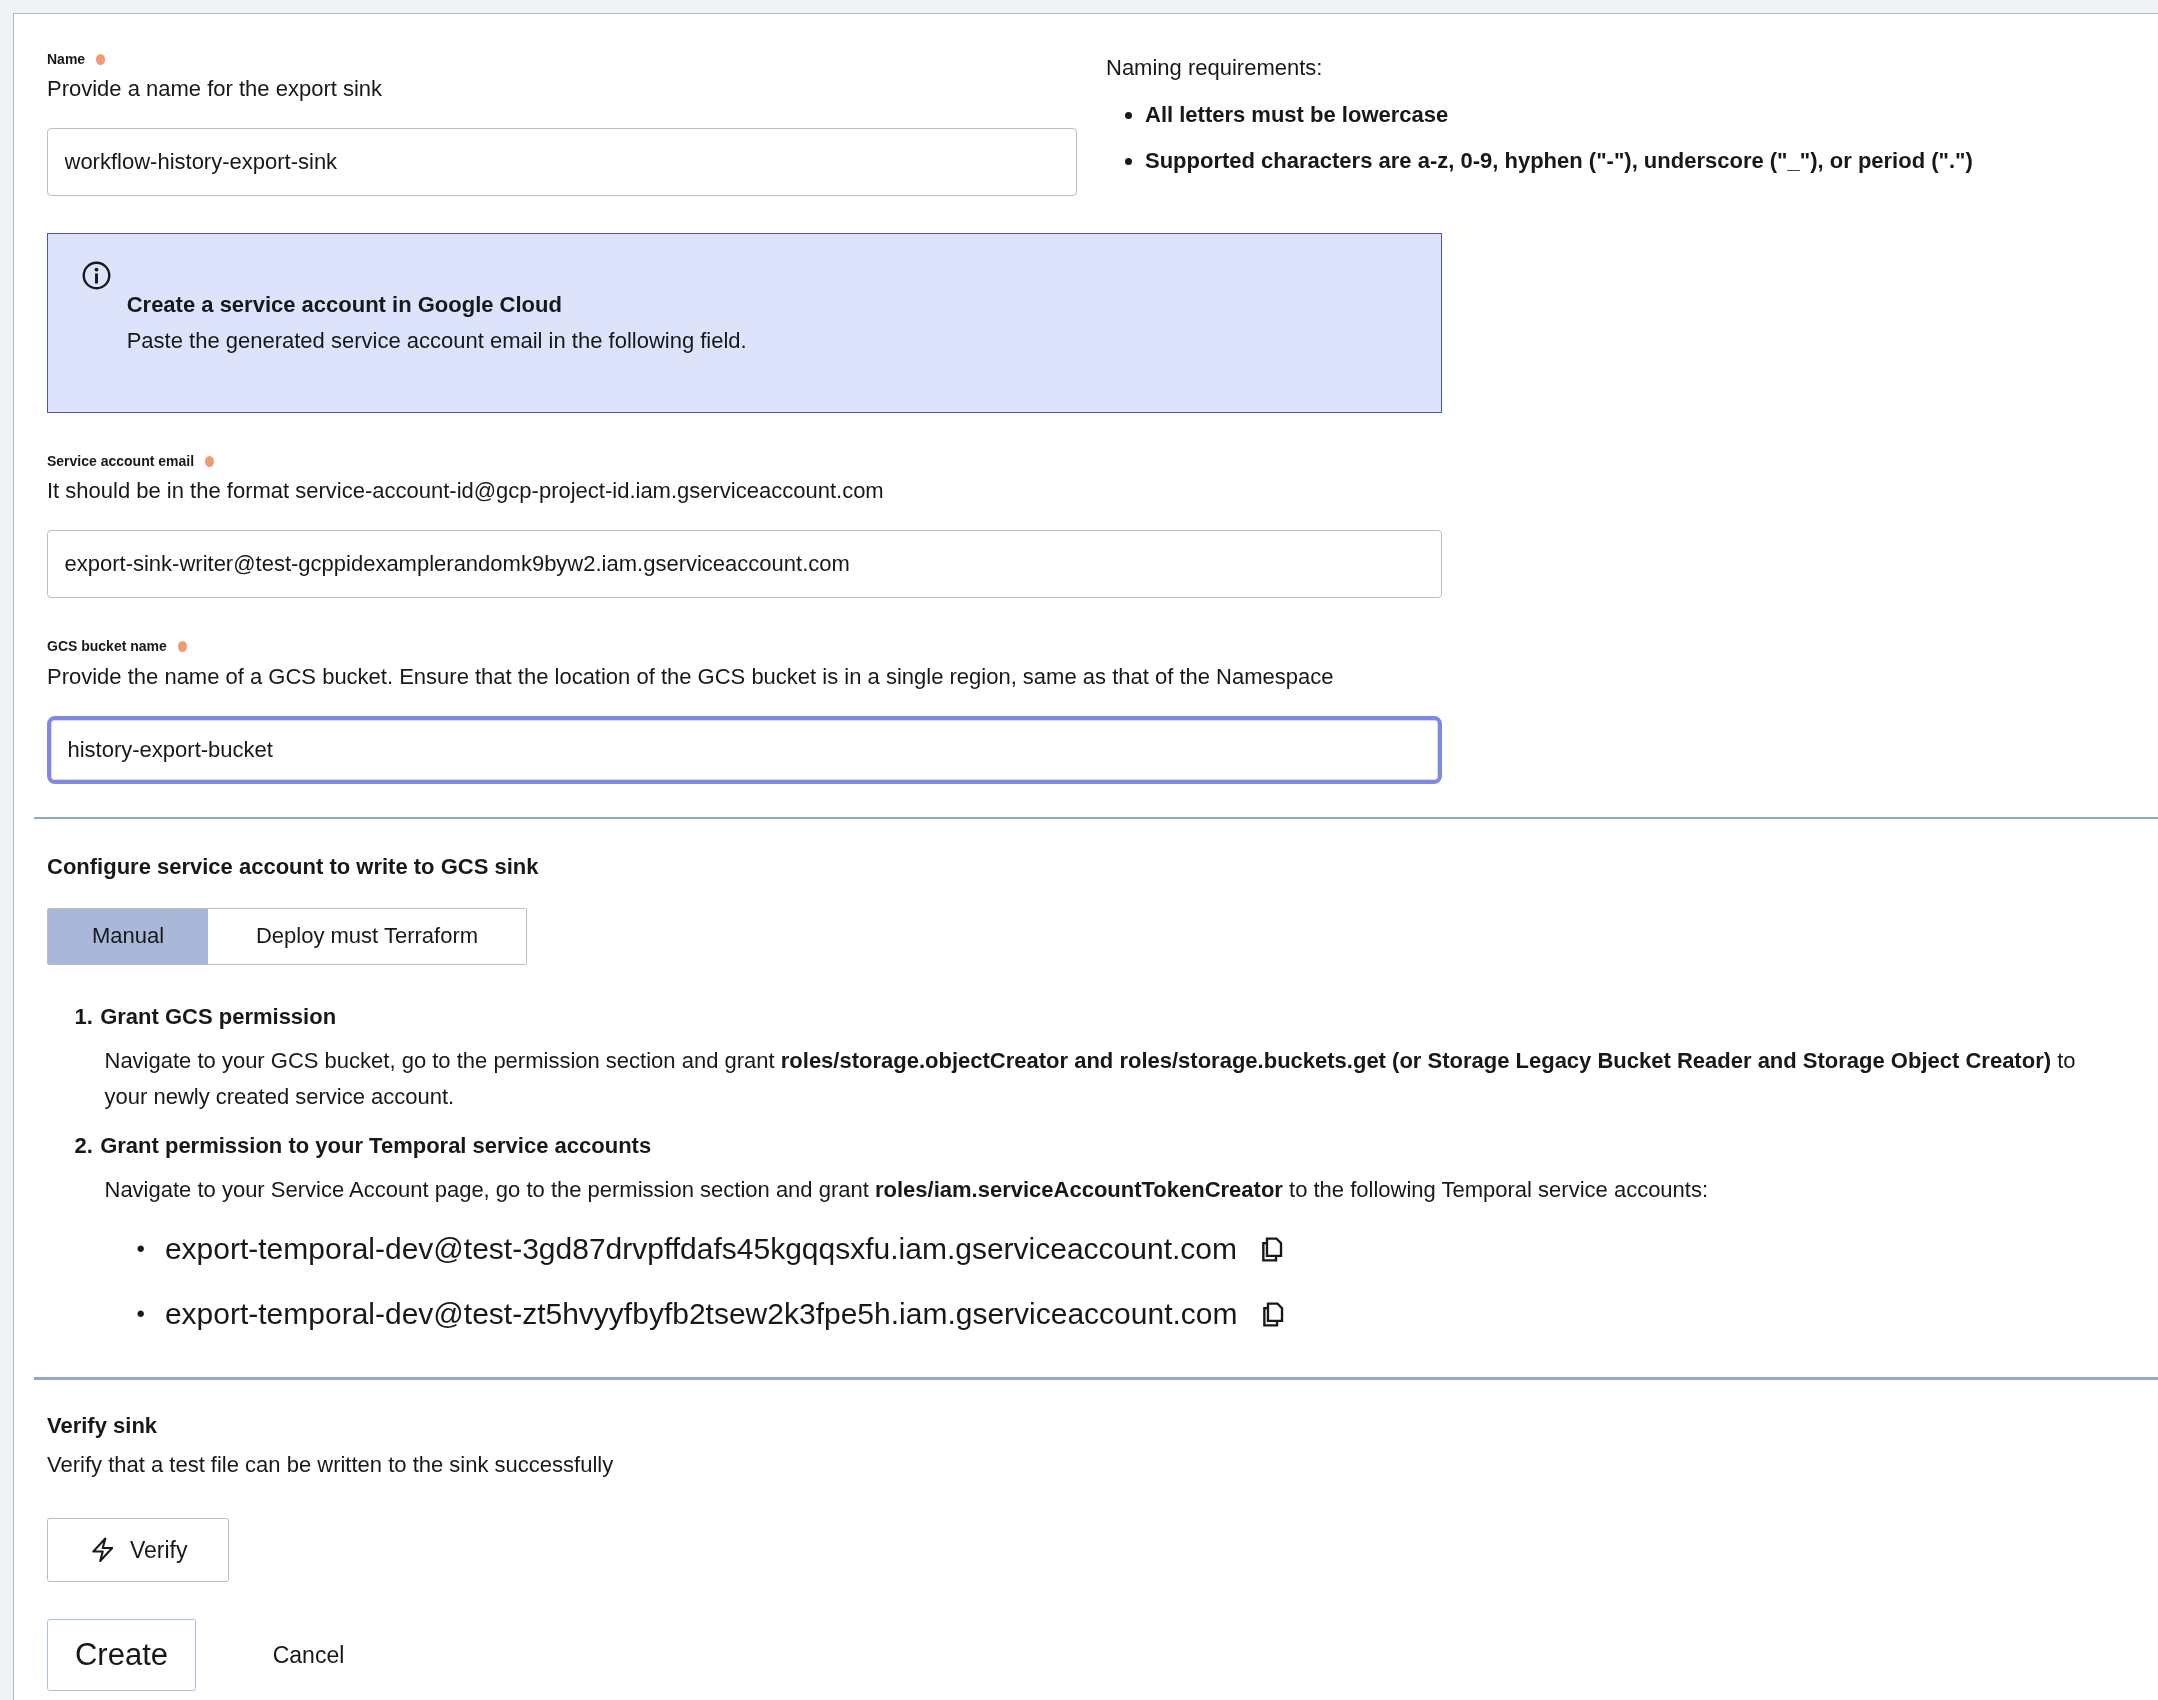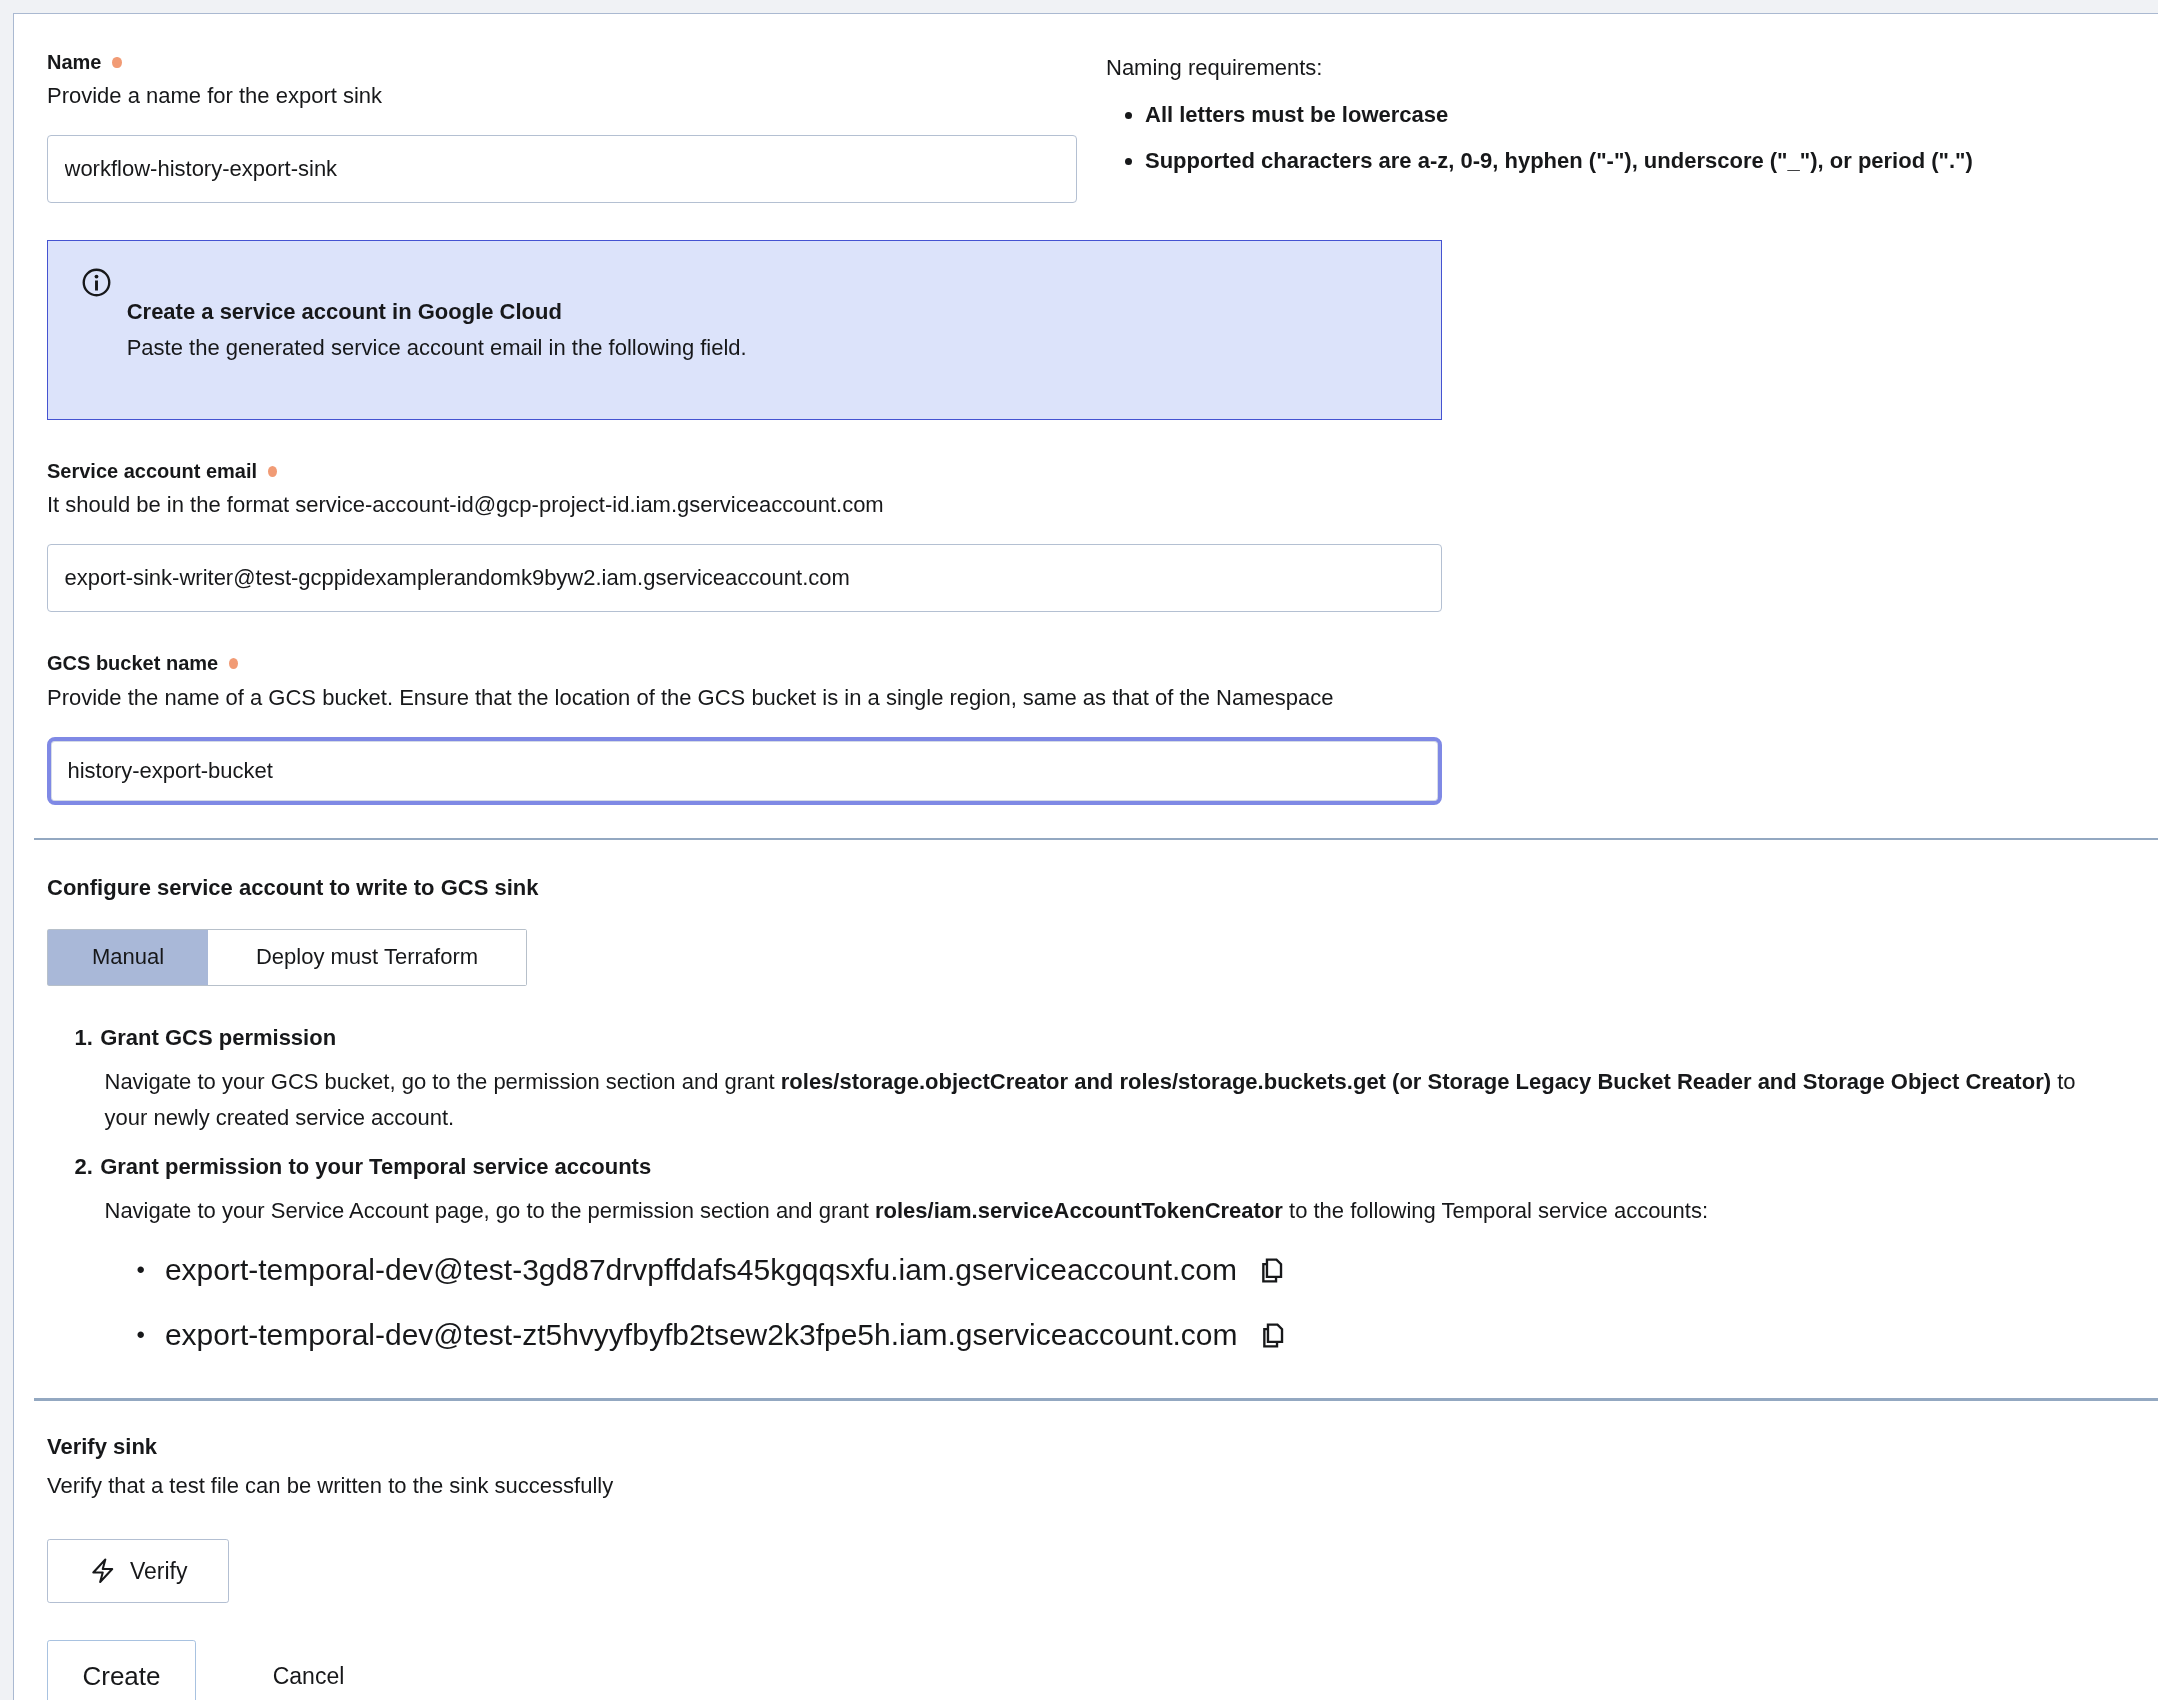--- a/index.html
+++ b/index.html
@@ -12,21 +12,21 @@
   }
   .container {
     position:absolute; top:13px; left:13px;
     width:2167px; height:1745px;
     background:#ffffff;
     border:1.8px solid #aab9d1;
     padding:37px 0 0 33px;
   }
   .bold { font-weight:700; }
   .label-row { display:flex; align-items:center; margin-bottom:9.2px; }
-  .label { font-weight:700; font-size:20px; }
+  .label { font-weight:700; font-size:14px; }
   .req-dot {
     display:inline-block; width:9.2px; height:11px; border-radius:50%;
     background:#f19b75; margin-left:11px;
   }
   .desc { font-size:22px; margin-bottom:26px; }
 
   .top-row { display:flex; }
   .col-left { width:1030px; flex:none; }
   .col-right { margin-left:29px; width:1047px; padding-top:3.7px; }
 
@@ -97,21 +97,21 @@
     background:#fff; border:1.8px solid #b3bfd2; border-radius:2.8px;
     display:flex; align-items:center; justify-content:center; gap:13.8px;
     font-family:"Liberation Sans", sans-serif; font-size:23px; color:#17181a;
     cursor:pointer;
   }
 
   .actions-row { display:flex; margin-top:37px; align-items:flex-start; }
   .create-btn {
     width:149px; height:72px;
     background:#fff; border:1.8px solid #a8c2e0; border-radius:2.8px;
-    font-family:"Liberation Sans", sans-serif; font-size:26px; color:#17181a;
+    font-family:"Liberation Sans", sans-serif; font-size:31px; color:#17181a;
     display:flex; align-items:center; justify-content:center;
     cursor:pointer;
   }
   .cancel-btn {
     margin-left:62px; height:72px; padding:0 14.7px;
     background:none; border:none;
     font-family:"Liberation Sans", sans-serif; font-size:23px; color:#17181a;
     display:flex; align-items:center; cursor:pointer;
   }
   svg { display:block; }

